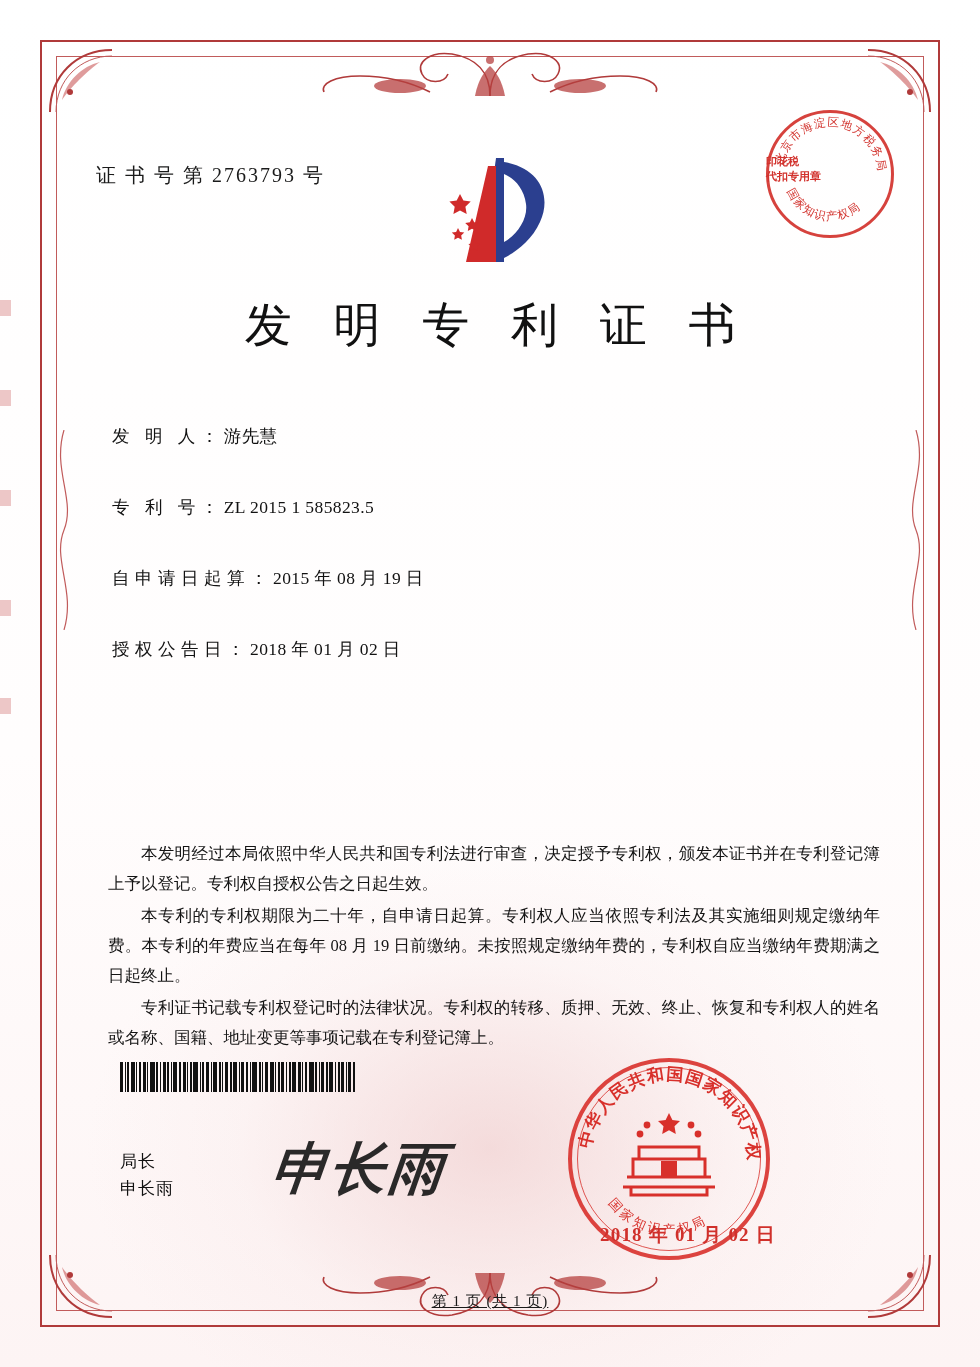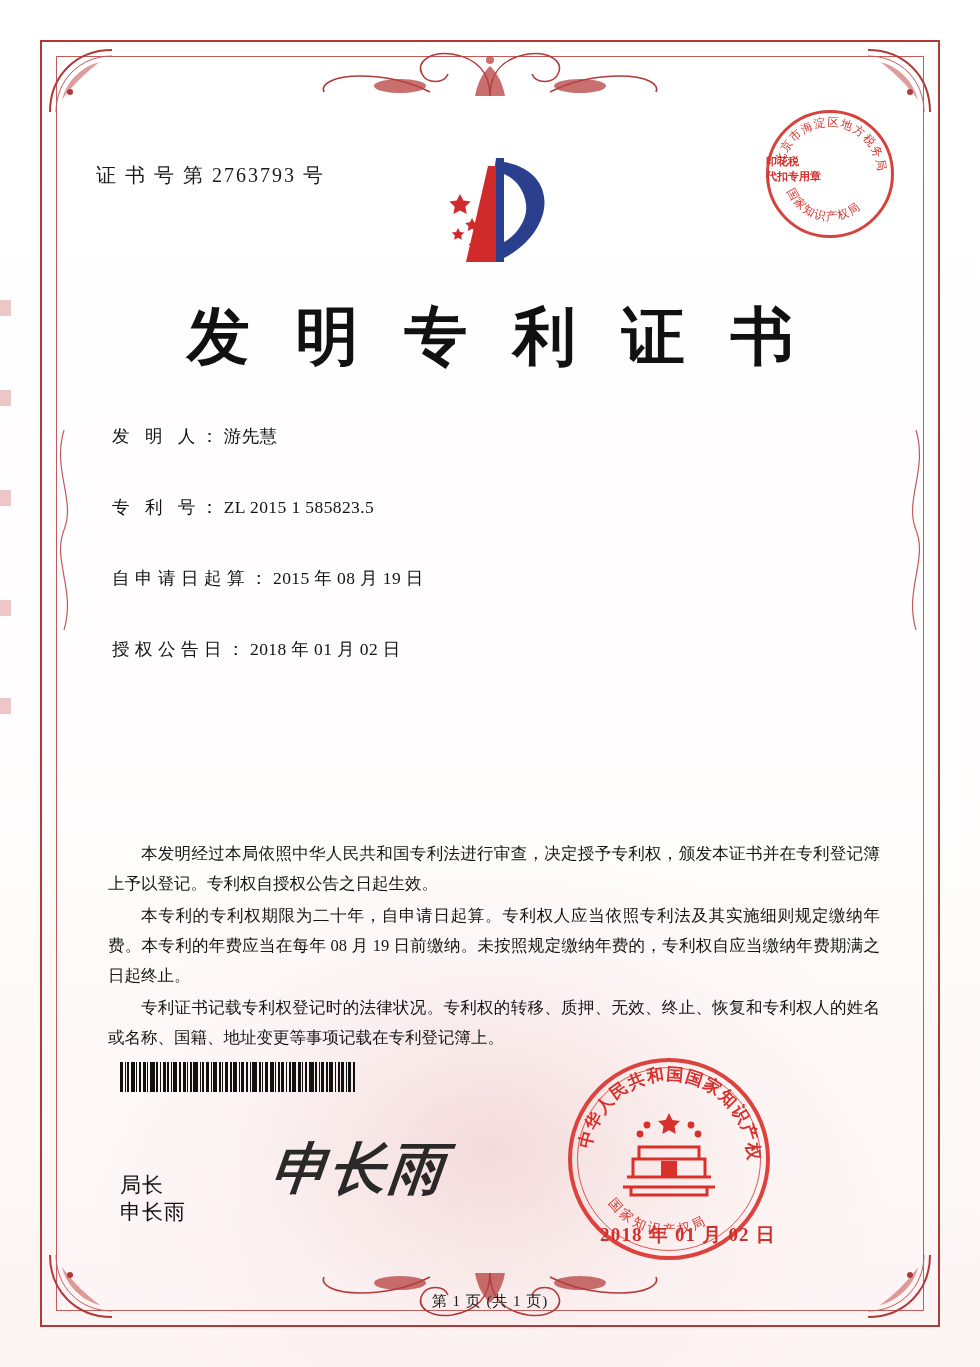--- a/index.html
+++ b/index.html
@@ -110,23 +110,23 @@
     transform: translateX(-50%);
     width: 180px;
     height: 130px;
   }
 
   .title {
     position: absolute;
     left: 0; right: 0;
     top: 294px;
     text-align: center;
-    font-size: 63px;
+    font-size: 47px;
     letter-spacing: 15px;
-    font-weight: bold;
+    font-weight: normal;
     color: #111;
     text-indent: 15px;
     font-family: "Liberation Serif", "DejaVu Serif", serif;
   }
 
   .fields {
     position: absolute;
     left: 112px;
     top: 424px;
     width: 760px;
@@ -169,25 +169,24 @@
   .barcode i {
     display: block;
     background: #111;
     margin-right: 1.6px;
   }
 
   .signature-block {
     position: absolute;
     left: 120px;
     top: 1148px;
-    font-size: 21px;
+    font-size: 17px;
     line-height: 27px;
     color: #111;
     letter-spacing: 1px;
-    margin-top: 24px;
   }
   .sign-script {
     position: absolute;
     left: 272px;
     top: 1132px;
     font-size: 56px;
     color: #1b1b1b;
     font-family: "Liberation Serif", serif;
     font-style: italic;
     font-weight: bold;
@@ -233,20 +232,21 @@
   }
 
   .footer {
     position: absolute;
     left: 0; right: 0;
     top: 1292px;
     text-align: center;
     font-size: 15px;
     color: #1a1a1a;
     letter-spacing: 1px;
+    text-decoration: underline;
   }
 
   .edge-marks {
     position: absolute;
     left: 0; top: 300px;
     width: 14px; height: 420px;
   }
   .edge-marks i {
     position: absolute;
     left: 0;

